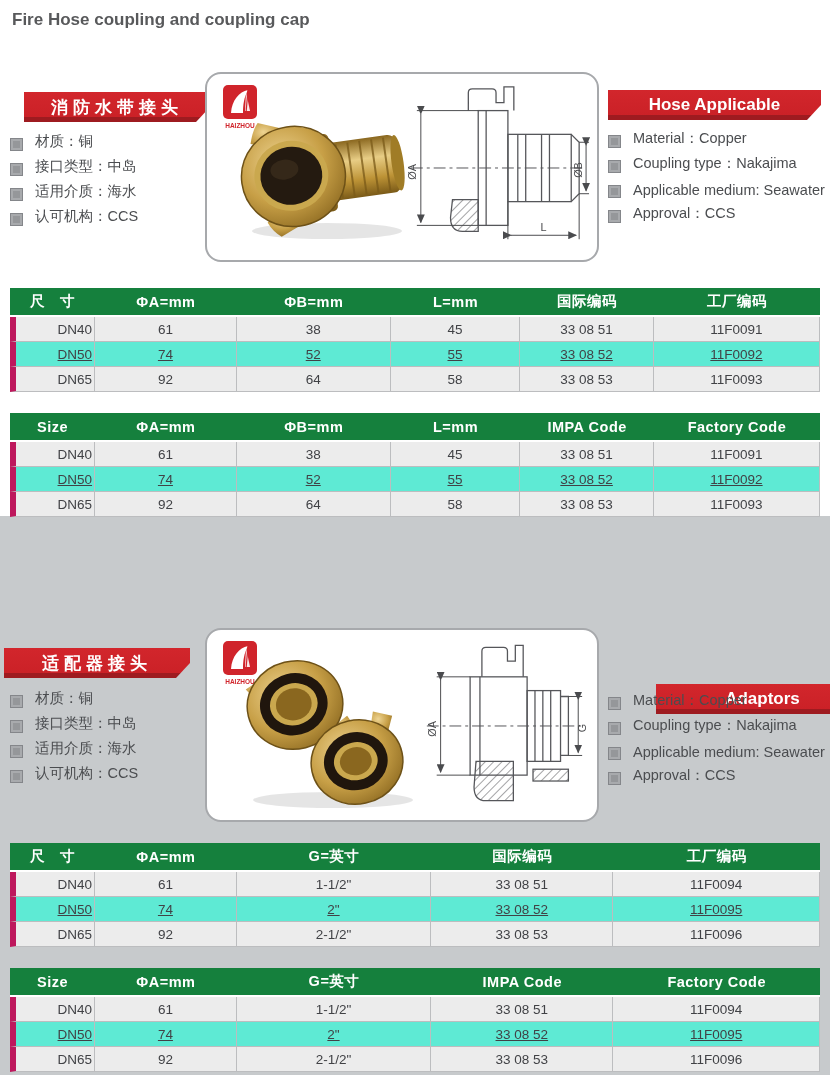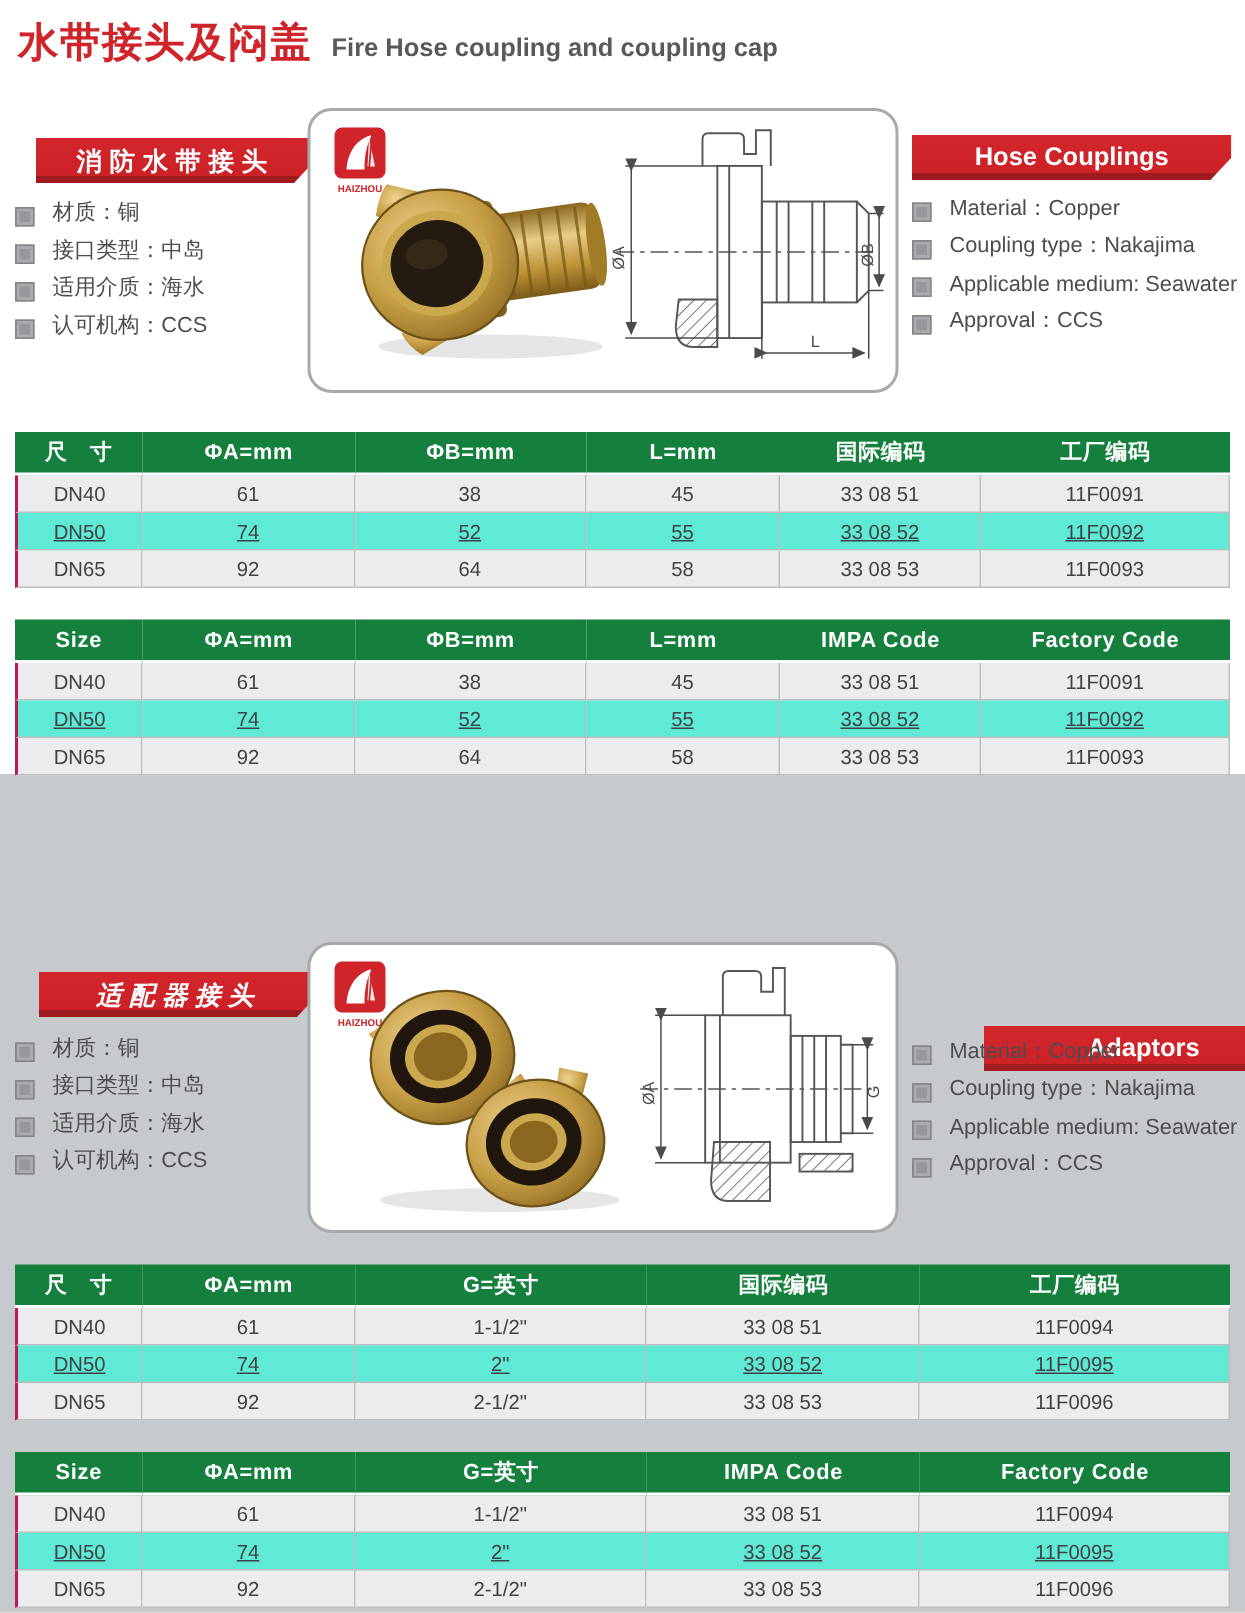--- a/index.html
+++ b/index.html
@@ -32,34 +32,33 @@
 
   .spec-table { position:absolute; left:10px; width:810px; border-collapse:separate; border-spacing:0; table-layout:fixed; }
   .spec-table th {
     background:#15803d; color:#fff; font-size:14.5px; font-weight:bold; height:27px; padding:0 2px;
     border-bottom:2px solid #ffffff; letter-spacing:0.5px;
   }
   .spec-table td {
     height:24px; text-align:center; font-size:13.5px; color:#414246; padding:0 2px;
     border-right:1px solid #bcbdbf; border-bottom:1px solid #bcbdbf;
   }
-  .spec-table td:first-child { border-left:2px solid #be185d; }
+  .spec-table td:first-child { border-left:6px solid #be185d;text-align:right; }
   .spec-table tr.shade td { background:#ececec; }
   .spec-table tr.plain td { background:#5eead4;text-decoration:underline; }
 
   svg text { font-family:"Liberation Sans", sans-serif; }
   .dim-label { font-size:11px; fill:#4a4b4e; }
 </style>
 </head>
 <body>
 
 <div class="gray-band"></div>
 
 <div class="page-title">
-  <span class="title-cn">水带接头及闷盖</span>
   <span class="title-en">Fire Hose coupling and coupling cap</span>
 </div>
 
 <div class="banner banner-cn" style="left:24px; top:92px; width:186px;">
   <span>消防水带接头</span>
 </div>
 
 <div class="spec-list" style="left:10px; top:133px;">
     <div class="spec-item">
       <span class="sq"></span>
@@ -159,21 +158,21 @@
         <line x1="176" y1="114" x2="176" y2="160"></line>
       <line x1="107" y1="156" x2="173" y2="156" marker-start="url(#arr1)" marker-end="url(#arr1)"></line>
     </g>
     <text class="dim-label" x="11" y="92" transform="rotate(-90 11 92)" text-anchor="middle">ØA</text>
     <text class="dim-label" x="179" y="90" transform="rotate(-90 179 90)" text-anchor="middle">ØB</text>
     <text class="dim-label" x="140" y="152" text-anchor="middle">L</text>
   </svg>
 </div>
 
 <div class="banner" style="left:608px; top:90px; width:213px;">
-  <span>Hose Couplings</span>
+  <span>Hose Applicable</span>
 </div>
 
 <div class="spec-list" style="left:608px; top:130px;">
     <div class="spec-item">
       <span class="sq"></span>
       <span class="spec-text">Material：Copper</span>
     </div>
     <div class="spec-item">
       <span class="sq"></span>
       <span class="spec-text">Coupling type：Nakajima</span>
@@ -274,21 +273,21 @@
         <td>DN65</td>
         <td>92</td>
         <td>64</td>
         <td>58</td>
         <td>33 08 53</td>
         <td>11F0093</td>
       </tr>
     </tbody>
   </table>
 
-<div class="banner banner-cn" style="left:26px; top:648px; width:186px;font-style:italic;">
+<div class="banner banner-cn" style="left:4px; top:648px; width:186px;">
   <span>适配器接头</span>
 </div>
 
 <div class="spec-list" style="left:10px; top:690px;">
     <div class="spec-item">
       <span class="sq"></span>
       <span class="spec-text">材质：铜</span>
     </div>
     <div class="spec-item">
       <span class="sq"></span>

